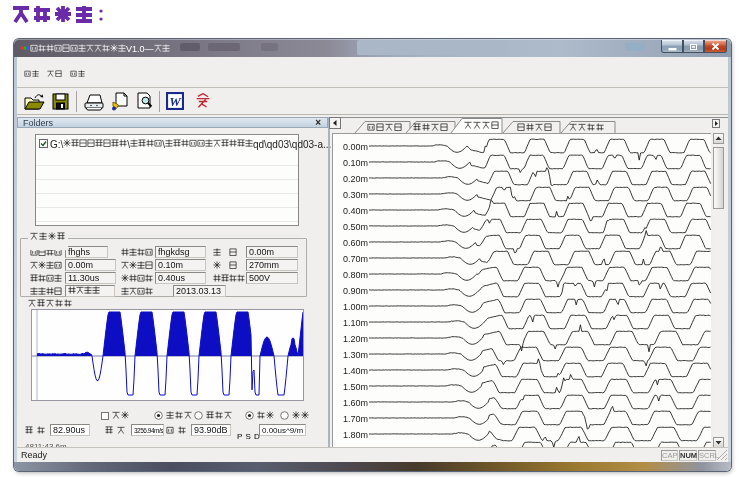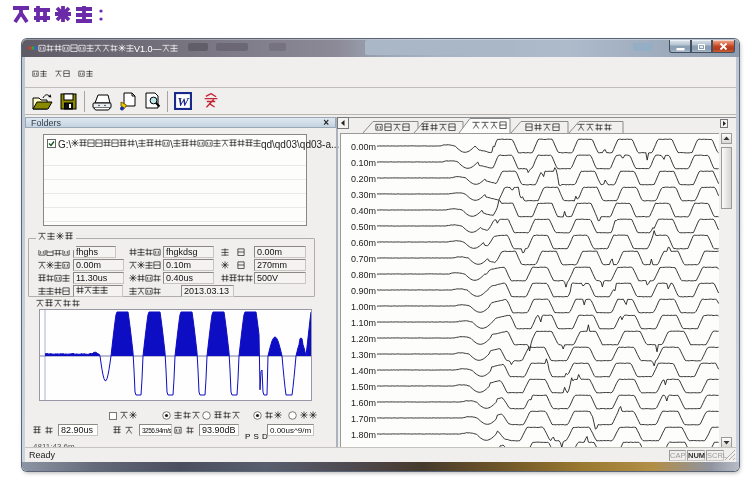--- a/index.html
+++ b/index.html
@@ -1,19 +1,19 @@
 <!DOCTYPE html>
 <html><head><meta charset="utf-8"><style>
 * { margin:0; padding:0; box-sizing:border-box; }
 body { width:745px; height:477px; background:#fff; font-family:"Liberation Sans",sans-serif; position:relative; overflow:hidden; }
 .hz { display:inline-block; vertical-align:top; }
 .lt { vertical-align:top; }
 #win { position:absolute; left:14px; top:39px; width:717px; height:432px;
   border-radius:5px; background:linear-gradient(#bcc6d2,#ccd4de);
-  box-shadow: 0 0 0 1px #5a6678, 1px 2px 4px rgba(0,0,0,.3); margin-left: 8px; }
+  box-shadow: 0 0 0 1px #5a6678, 1px 2px 4px rgba(0,0,0,.3); }
 #titlebar { position:absolute; left:0; top:0; width:100%; height:18px; border-radius:5px 5px 0 0;
   background:linear-gradient(90deg,#5f5b66 0%,#6e6a76 15%,#7f7c89 30%,#8d8a98 44%,#9aa4b4 50%,#a6b4c4 58%,#adbbcb 76%,#9aa8ba 92%,#8e9cae 100%);
   box-shadow: inset 0 1px 0 rgba(255,255,255,.35);
   overflow:hidden; }
 .blob { position:absolute; top:4px; height:8px; border-radius:2px; }
 #title-ico { position:absolute; left:6px; top:5px; width:10px; height:8px; }
 #title-tx { position:absolute; left:16px; top:5px; color:#fff; font-size:9px; }
 .wbtn { position:absolute; top:1px; height:13px; border:1px solid #45505e; border-top:none; box-shadow:inset 0 1px 0 rgba(255,255,255,.55); }
 #bmin { left:647px; width:22px; background:linear-gradient(#dde6ef,#b7c5d4 40%,#8fa2b6 50%,#8ba0b5 75%,#a9bac9); border-radius:0 0 0 3px; }
 #bmax { left:669px; width:21px; background:linear-gradient(#d9e2ec,#b2c0d0 40%,#8ca0b4 50%,#879cb2 75%,#a5b6c6); }

